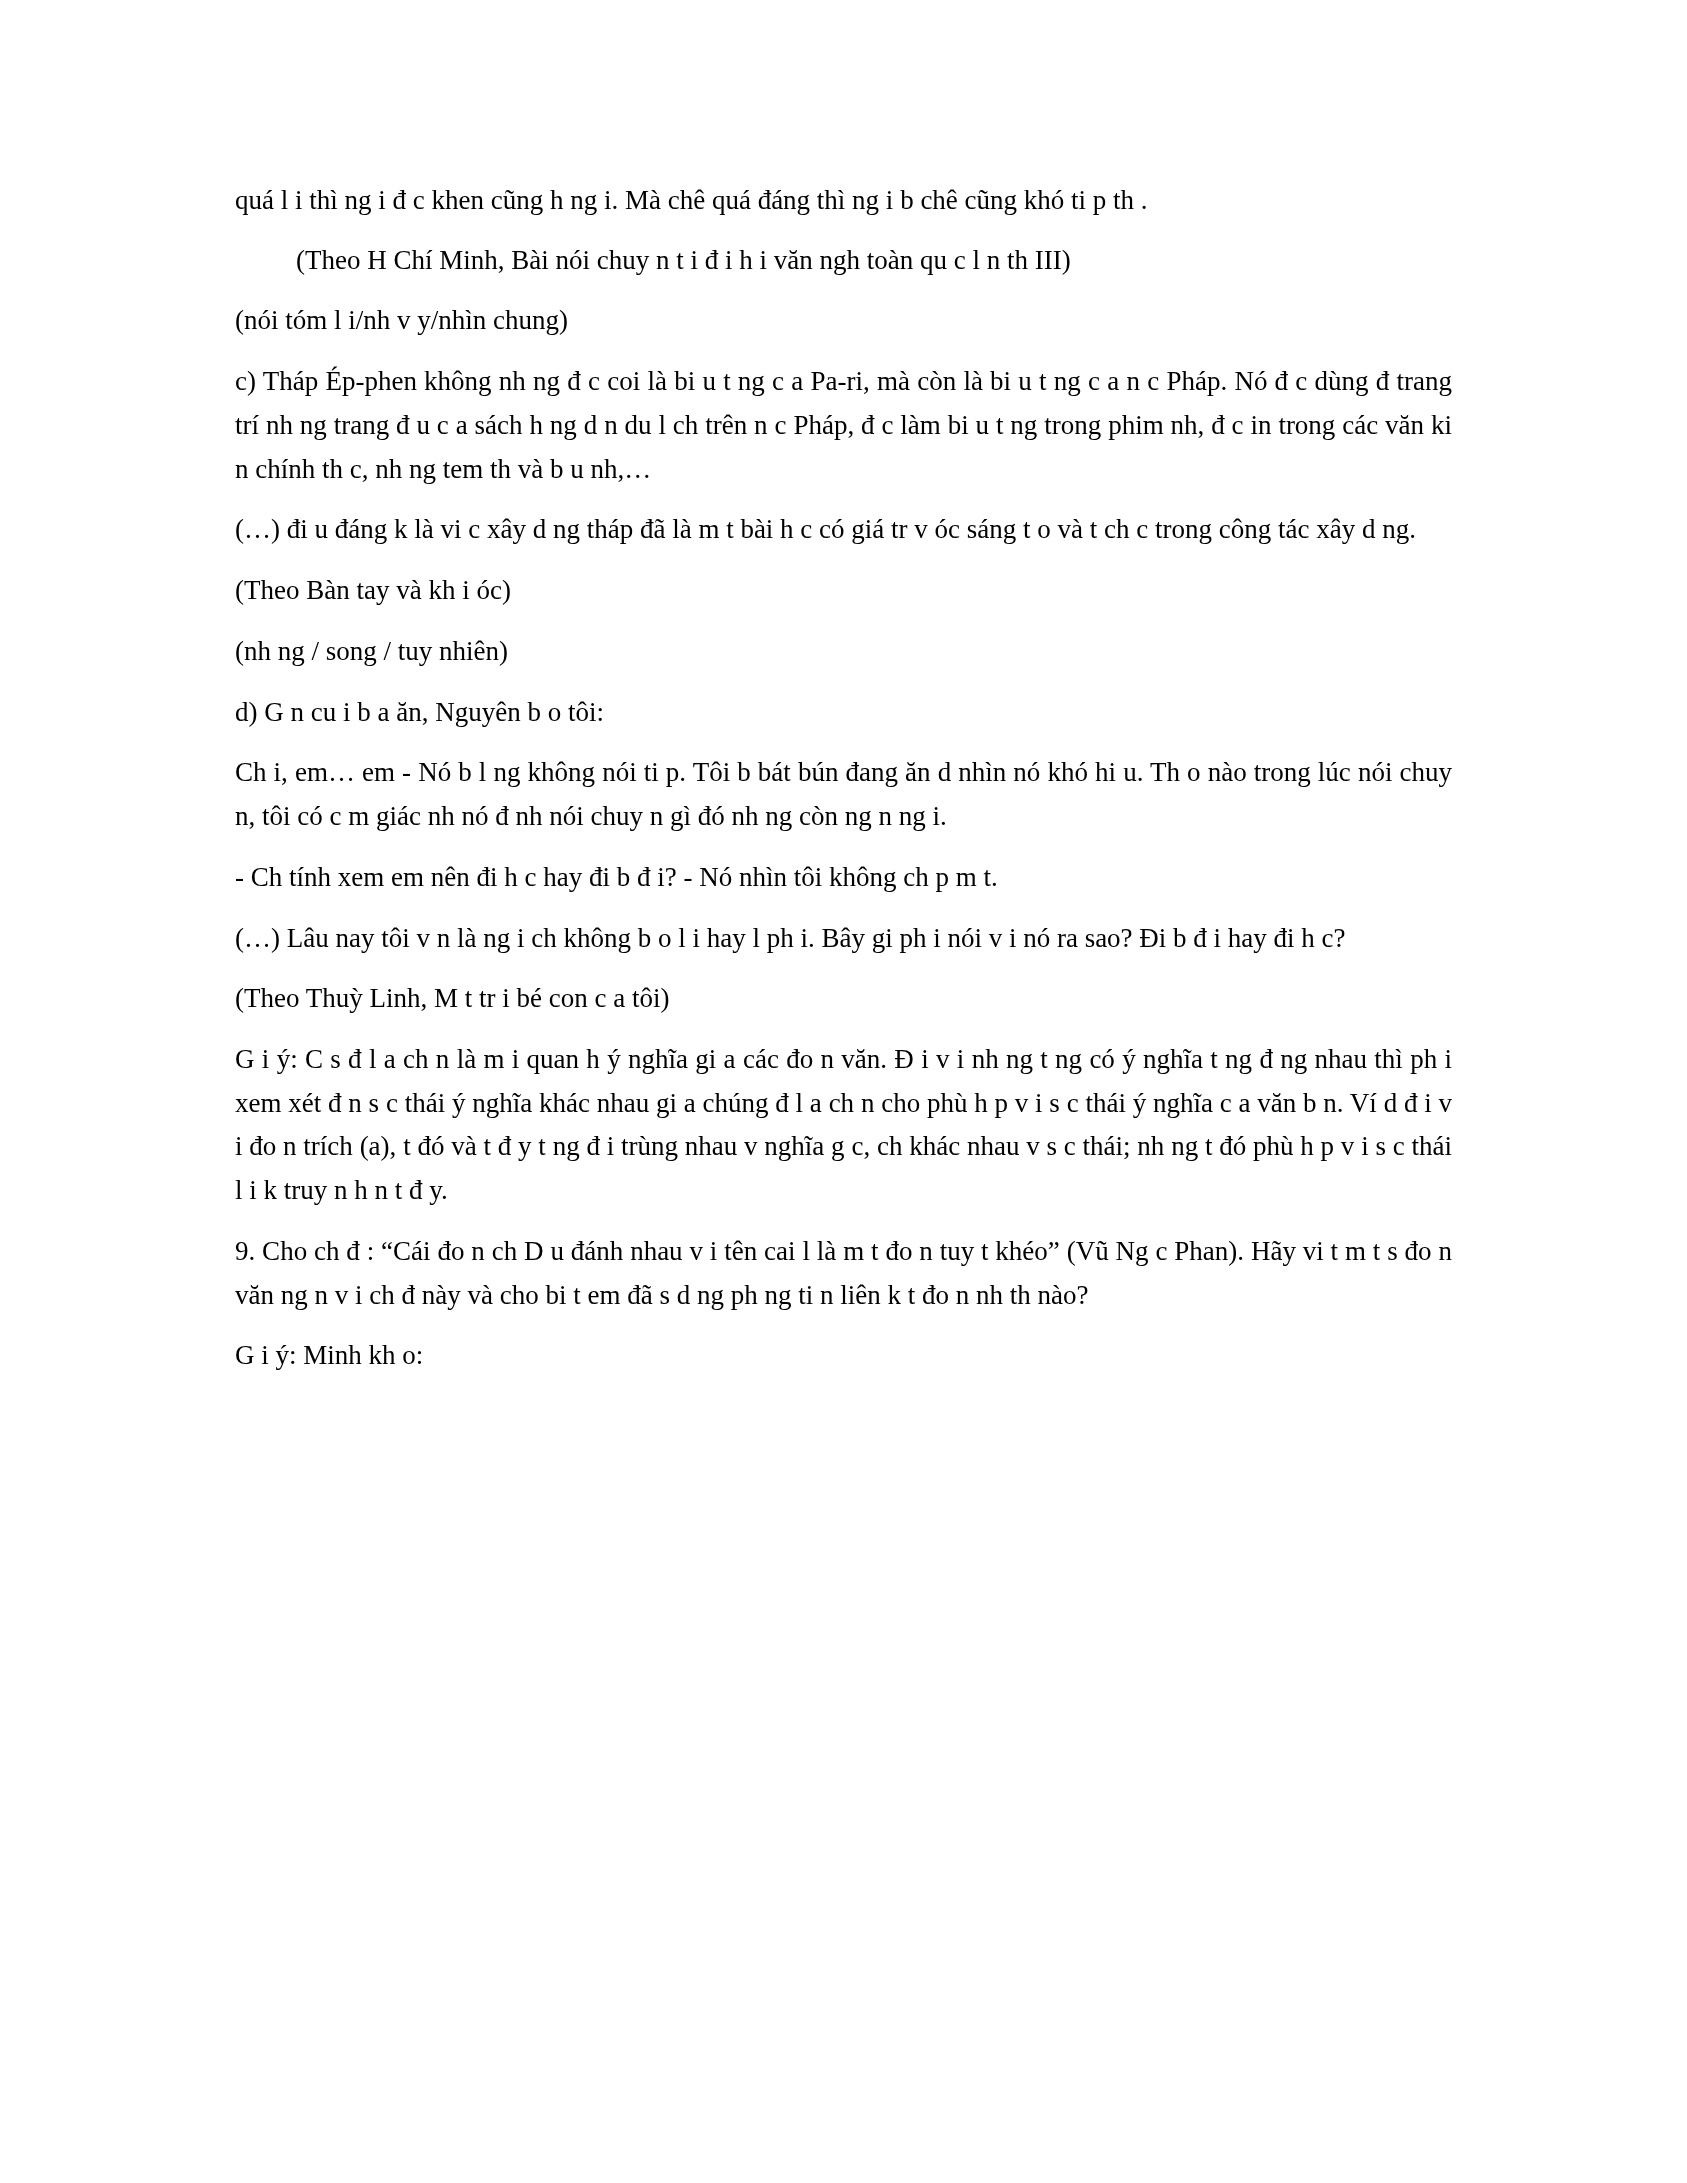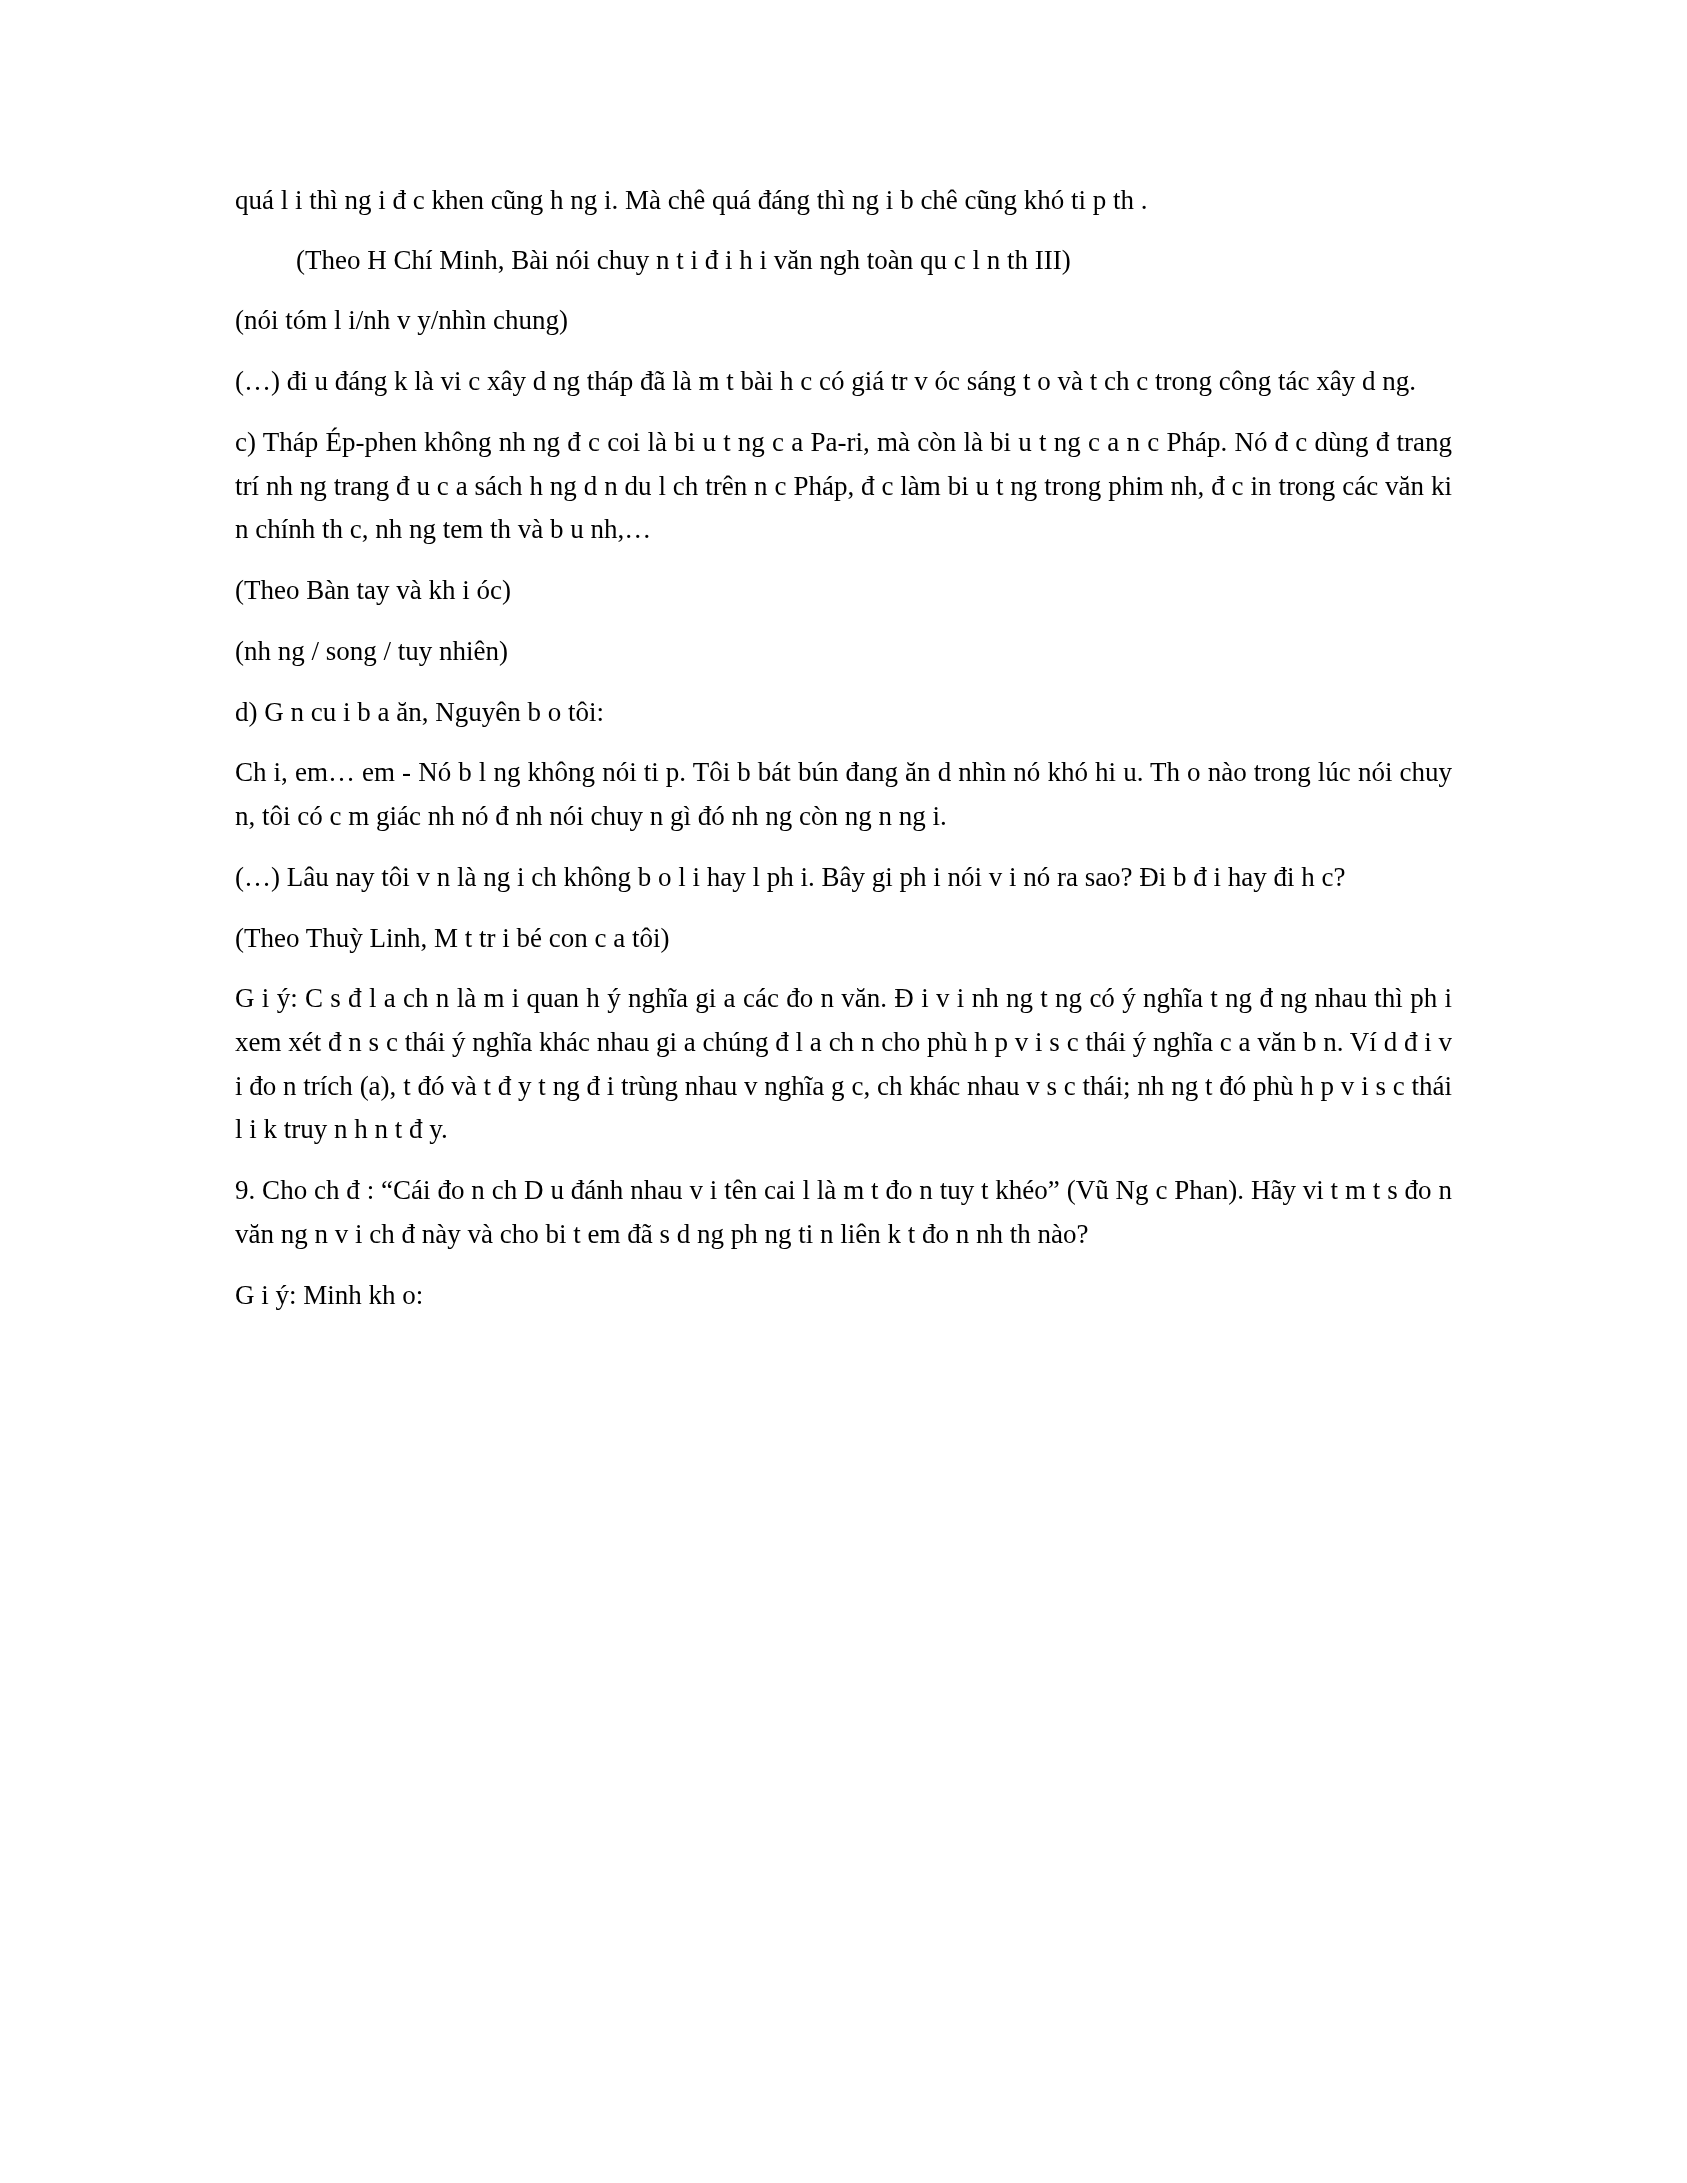--- a/index.html
+++ b/index.html
@@ -45,32 +45,33 @@
 
 <div class="page">
   <div class="doc-body">
 
     <p class="tight">quá l i thì ng  i đ  c khen cũng h  ng  i. Mà chê quá đáng thì ng  i b  chê cũng khó ti p th .</p>
 
     <p class="indent">(Theo H  Chí Minh, Bài nói chuy n t i đ i h i văn ngh  toàn qu c l n th  III)</p>
 
     <p>(nói tóm l i/nh  v y/nhìn chung)</p>
 
+    <p>c) Tháp Ép-phen không nh ng đ  c coi là bi u t  ng c a Pa-ri, mà còn là bi u t  ng c a n  c Pháp. Nó đ  c dùng đ  trang trí nh ng trang đ u c a sách h  ng d n du l ch trên n  c Pháp, đ  c làm bi u t  ng trong phim  nh, đ  c in trong các văn ki n chính th c, nh ng tem th  và b u  nh,…</p>
+
     <p>(…) đi u đáng k  là vi c xây d ng tháp đã là m t bài h c có giá tr  v  óc sáng t o và t  ch c trong công tác xây d ng.</p>
-
-    <p>c) Tháp Ép-phen không nh ng đ  c coi là bi u t  ng c a Pa-ri, mà còn là bi u t  ng c a n  c Pháp. Nó đ  c dùng đ  trang trí nh ng trang đ u c a sách h  ng d n du l ch trên n  c Pháp, đ  c làm bi u t  ng trong phim  nh, đ  c in trong các văn ki n chính th c, nh ng tem th  và b u  nh,…</p>
 
     <p class="right-ish">(Theo Bàn tay và kh i óc)</p>
 
     <p>(nh ng / song / tuy nhiên)</p>
 
     <p>d) G n cu i b  a ăn, Nguyên b o tôi:</p>
 
     <p>Ch  i, em… em - Nó b  l ng không nói ti p. Tôi b  bát bún đang ăn d  nhìn nó khó hi u. Th  o nào trong lúc nói chuy n, tôi có c m giác nh  nó đ nh nói chuy n gì đó nh  ng còn ng n ng i.</p>
 
+    <p>- Ch  tính xem em nên đi h c hay đi b  đ i? - Nó nhìn tôi không ch p m t.</p>
 
     <p>(…) Lâu nay tôi v n là ng  i ch  không b o l i hay l  ph i. Bây gi  ph i nói v i nó ra sao? Đi b  đ i hay đi h c?</p>
 
     <p class="right-ish">(Theo Thuỳ Linh, M t tr i bé con c a tôi)</p>
 
 
     <p>G i ý: C  s  đ  l a ch n là m i quan h  ý nghĩa gi a các đo n văn. Đ i v i nh ng t  ng  có ý nghĩa t  ng đ ng nhau thì ph i xem xét đ n s c thái ý nghĩa khác nhau gi a chúng đ  l a ch n cho phù h p v i s c thái ý nghĩa c a văn b n. Ví d  đ i v i đo n trích (a), t  đó và t  đ y t  ng đ i trùng nhau v  nghĩa g c, ch  khác nhau v  s c thái; nh ng t  đó phù h p v i s c thái l i k  truy n h n t  đ y.</p>
 
     <p>9. Cho ch  đ : “Cái đo n ch  D u đánh nhau v i tên cai l  là m t đo n tuy t khéo” (Vũ Ng c Phan). Hãy vi t m t s  đo n văn ng n v i ch  đ  này và cho bi t em đã s  d ng ph  ng ti n liên k t đo n nh  th  nào?</p>
 

